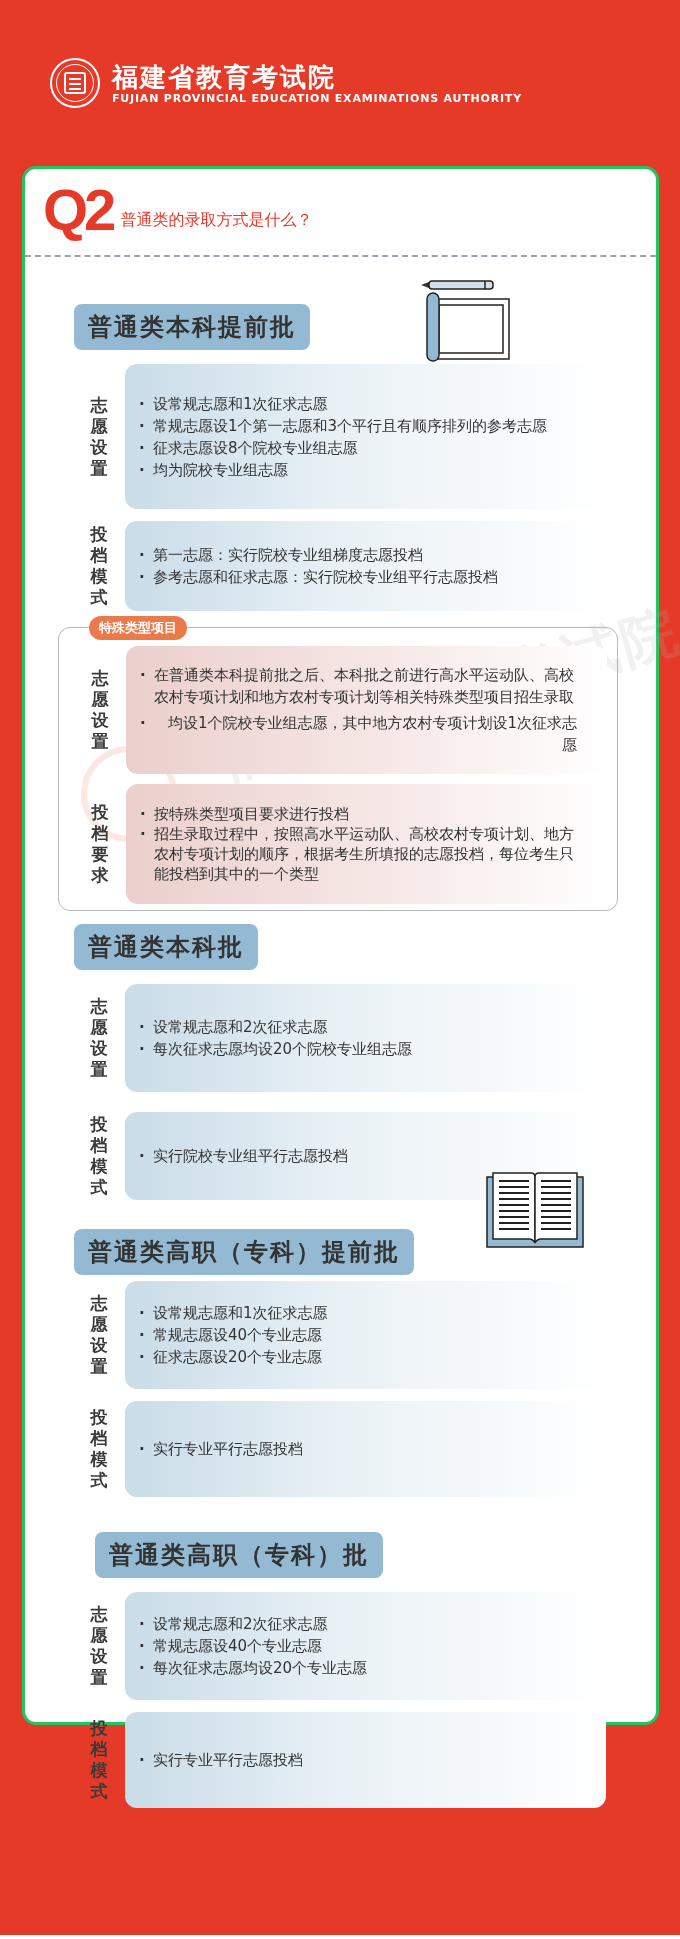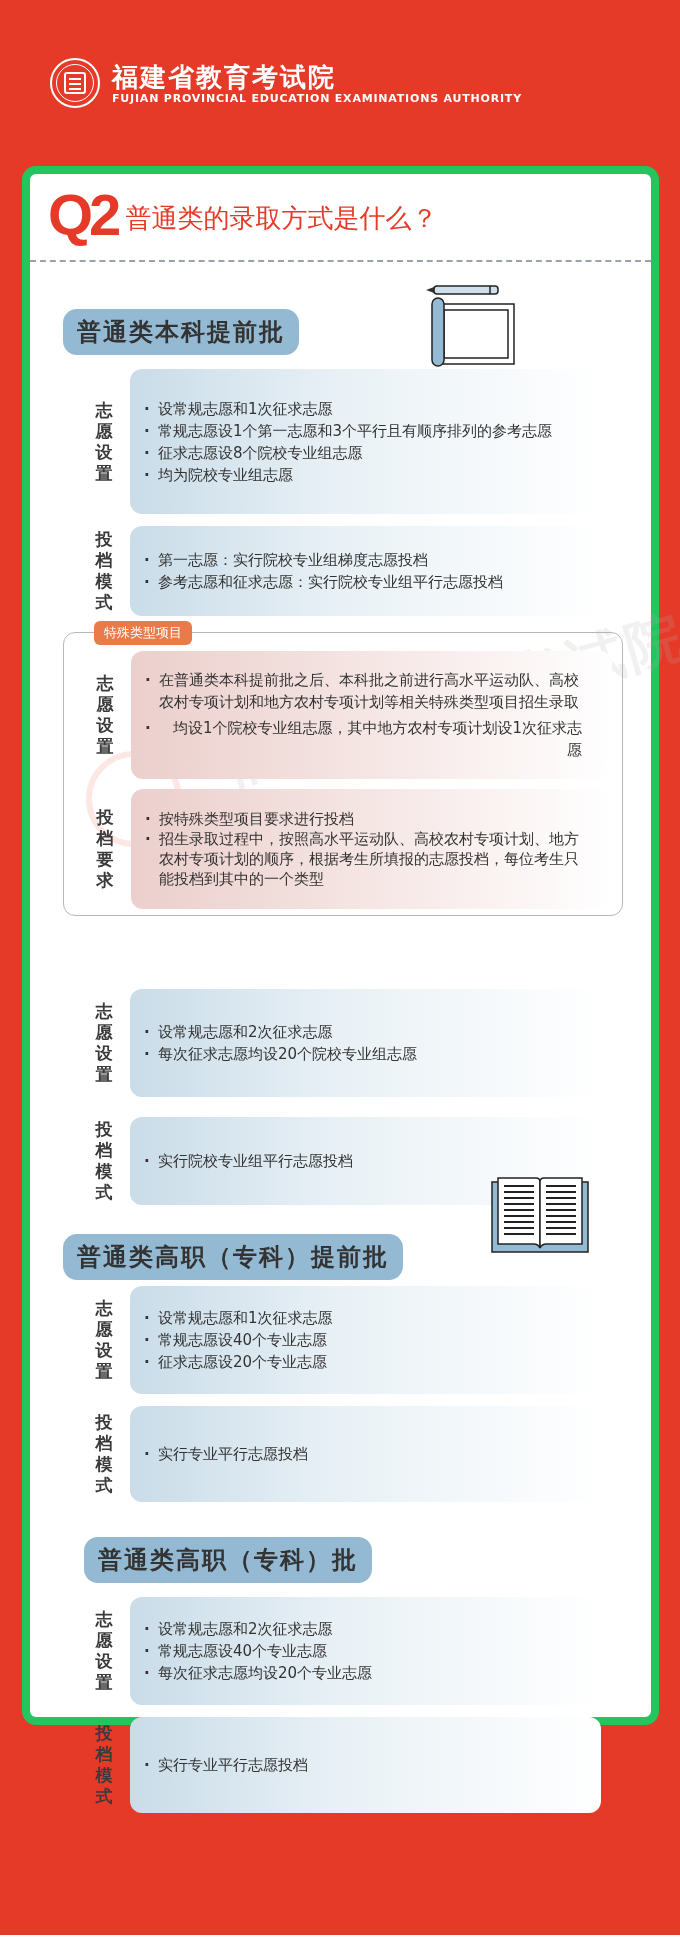--- a/index.html
+++ b/index.html
@@ -12,41 +12,41 @@
   .header { position: absolute; left: 50px; top: 55px; height: 55px; display: flex; align-items: center; }
   .logo { width: 50px; height: 50px; border-radius: 50%; border: 2px solid #fff; display: flex; align-items: center; justify-content: center; position: relative; }
   .logo::before { content: ""; position: absolute; inset: 4px; border-radius: 50%; border: 1px solid #fff; }
   .logo-glyph { width: 22px; height: 22px; border: 2px solid #fff; border-radius: 3px; position: relative; }
   .logo-glyph::before { content: ""; position: absolute; left: 3px; right: 3px; top: 4px; height: 2px; background: #fff; box-shadow: 0 5px 0 #fff, 0 10px 0 #fff; }
   .brand { margin-left: 12px; color: #fff; }
   .brand-cn { font-size: 26px; font-weight: bold; letter-spacing: 2px; line-height: 30px; }
   .brand-en { font-size: 11px; letter-spacing: 0.8px; line-height: 10px; margin-top: 2px; font-weight: bold; }
 
   
-  .card { position: absolute; left: 22px; top: 166px; width: 637px; height: 1559px; background: #fff; border-radius: 14px; border: 8px solid #22c55e; }
+  .card { position: absolute; left: 22px; top: 166px; width: 637px; height: 1559px; background: #fff; border-radius: 14px; border: 3px solid #22c55e; }
 
   .q-title { position: absolute; left: 18px; top: 14px; display: flex; align-items: flex-end; }
   .q-num { font-family: "Liberation Sans", sans-serif; font-weight: bold; font-size: 58px; line-height: 54px; color: #e63a28; letter-spacing: -4px; }
-  .q-text { font-size: 26px; color: #e63a28; margin-left: 8px; margin-bottom: 6px; }
+  .q-text { font-size: 16px; color: #e63a28; margin-left: 8px; margin-bottom: 6px; }
   .q-divider { position: absolute; left: 0; right: 0; top: 86px; border-top: 2px dashed #9aa3ad; }
 
   
-  .sec-pill { position: absolute; left: 33px; height: 46px; padding: 0 14px; background: #94b9d3; border-radius: 14px; display: flex; align-items: center; font-size: 24px; font-weight: bold; color: #333; letter-spacing: 2px; }
+  .sec-pill { position: absolute; left: 49px; height: 46px; padding: 0 14px; background: #94b9d3; border-radius: 8px; display: flex; align-items: center; font-size: 24px; font-weight: bold; color: #333; letter-spacing: 2px; }
 
   
   .row { position: absolute; left: 60px; right: 50px; display: flex; }
   .row-label { width: 28px; display: flex; flex-direction: column; align-items: center; justify-content: center; font-size: 17px; line-height: 21px; color: #3a3a3a; font-weight: bold; }
   .row-box { margin-left: 12px; flex: 1; border-radius: 12px; background: linear-gradient(90deg, #c9dce8 0%, #e9f1f6 45%, #ffffff 100%); padding: 12px 14px; display: flex; flex-direction: column; justify-content: center; }
   .row-box.pink { background: linear-gradient(90deg, #ebcfcc 0%, #f5e6e4 50%, #ffffff 100%); }
   .item { font-size: 15px; line-height: 22px; color: #333; padding-left: 14px; position: relative; }
   .item::before { content: "·"; position: absolute; left: 0; top: 0; font-weight: bold; }
 
   
   .special { position: absolute; left: 33px; width: 560px; top: 458px; height: 284px; border: 1.5px solid #b8b8b8; border-radius: 12px; }
-  .special-tag { position: absolute; left: 30px; top: -12px; background: #eb7a4a; color: #fff; font-size: 13px; padding: 3px 10px; border-radius: 6px; font-weight: normal; }
+  .special-tag { position: absolute; left: 30px; top: -12px; background: #eb7a4a; color: #fff; font-size: 13px; padding: 3px 10px; border-radius: 12px; font-weight: bold; }
 
   
   .wm-circle { position: absolute; left: 22px; top: 118px; width: 96px; height: 96px; border-radius: 50%; border: 6px solid rgba(230,58,40,0.12); }
   .wm-text { position: absolute; left: 150px; top: 30px; font-size: 56px; font-weight: bold; color: rgba(180,180,180,0.18); transform: rotate(-16deg); letter-spacing: 4px; white-space: nowrap; }
 
   
   .icon-blueprint { position: absolute; left: 390px; top: 108px; width: 110px; height: 100px; }
   .icon-book { position: absolute; left: 460px; top: 1000px; width: 100px; height: 80px; }
 </style>
 </head>
@@ -141,20 +141,21 @@
         <span>要</span>
         <span>求</span>
       </div>
       <div class="row-box pink" style="padding-top:4px; padding-bottom:4px; padding-right:30px;">
         <div class="item" style="line-height:20px;">按特殊类型项目要求进行投档</div>
         <div class="item" style="line-height:20px;">招生录取过程中，按照高水平运动队、高校农村专项计划、地方农村专项计划的顺序，根据考生所填报的志愿投档，每位考生只能投档到其中的一个类型</div>
       </div>
     </div>
   </div>
 
+  <div class="sec-pill" style="top:755px;">普通类本科批</div>
   <div class="row" style="top:815px; height:108px;">
     <div class="row-label">
       <span>志</span>
       <span>愿</span>
       <span>设</span>
       <span>置</span>
     </div>
     <div class="row-box">
       <div class="item">设常规志愿和2次征求志愿</div>
       <div class="item">每次征求志愿均设20个院校专业组志愿</div>

